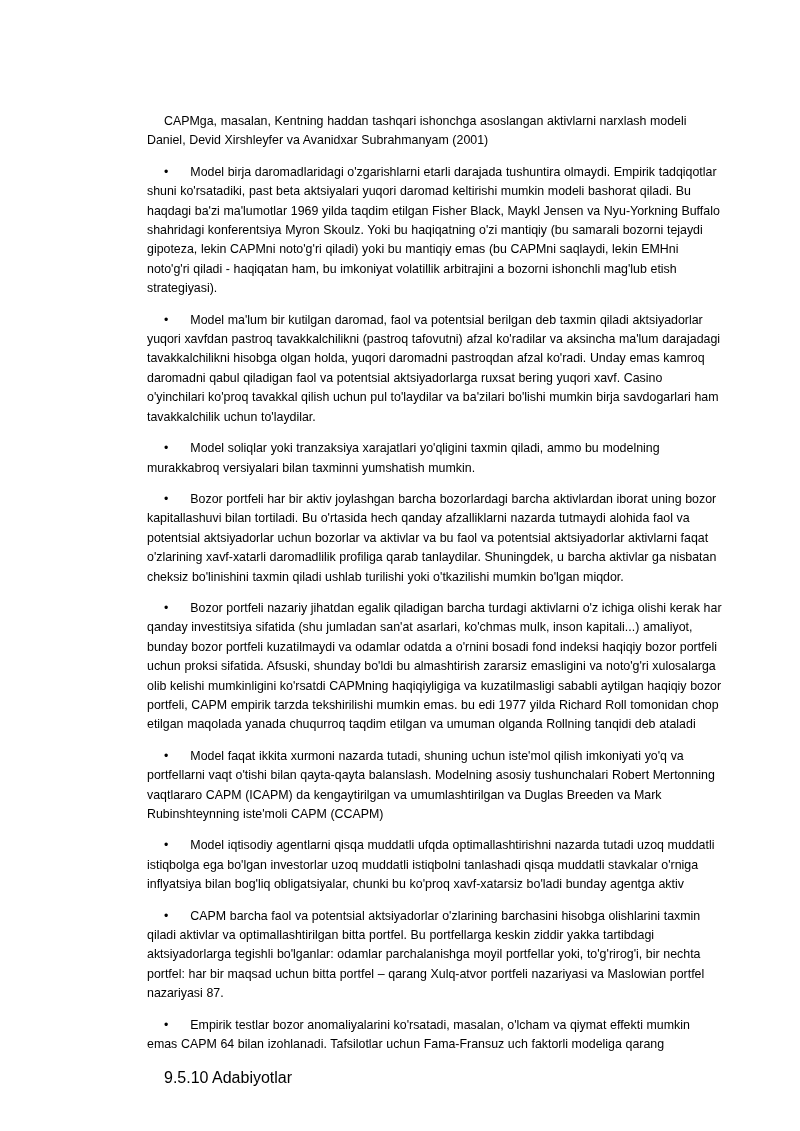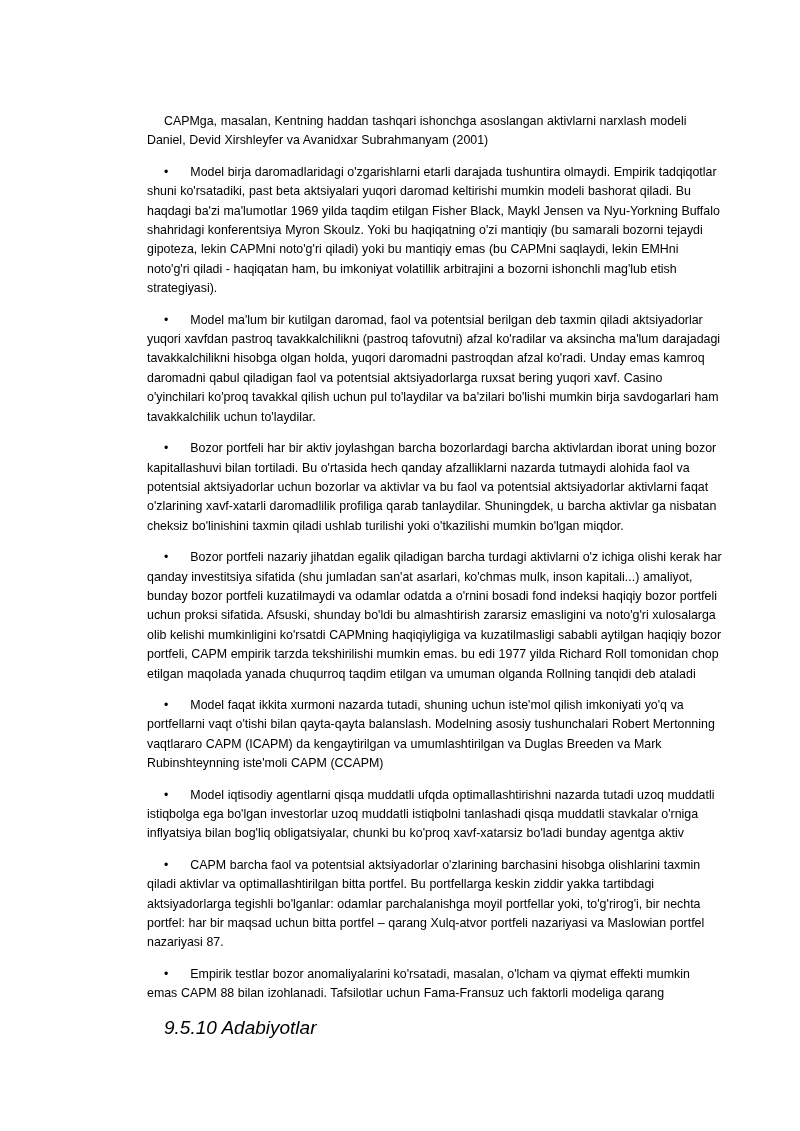--- a/index.html
+++ b/index.html
@@ -23,47 +23,47 @@
     line-height: 19.4px;
     margin: 0 0 12px 0;
     text-align: left;
     word-spacing: 0.2px;
   }
   .bullet-char {
     display: inline;
     margin-right: 5px;
   }
   .section-heading {
-    font-size: 19px;
+    font-size: 16px;
     font-weight: 400;
     line-height: 24px;
     margin-top: 8px;
     color: #000000;
-    font-style: italic;
   }
 </style>
 </head>
 <body>
 
 <div class="page">
 
   <p class="para"><span>CAPMga, masalan, Kentning haddan tashqari ishonchga asoslangan aktivlarni narxlash modeli Daniel, Devid Xirshleyfer va Avanidxar Subrahmanyam (2001)</span></p>
 
   <p class="para"><span class="bullet-char">•</span><span>Model birja daromadlaridagi o'zgarishlarni etarli darajada tushuntira olmaydi. Empirik tadqiqotlar shuni ko'rsatadiki, past beta aktsiyalari yuqori daromad keltirishi mumkin modeli bashorat qiladi. Bu haqdagi ba'zi ma'lumotlar 1969 yilda taqdim etilgan Fisher Black, Maykl Jensen va Nyu-Yorkning Buffalo shahridagi konferentsiya Myron Skoulz. Yoki bu haqiqatning o'zi mantiqiy (bu samarali bozorni tejaydi gipoteza, lekin CAPMni noto'g'ri qiladi) yoki bu mantiqiy emas (bu CAPMni saqlaydi, lekin EMHni noto'g'ri qiladi - haqiqatan ham, bu imkoniyat volatillik arbitrajini a bozorni ishonchli mag'lub etish strategiyasi).</span></p>
 
   <p class="para"><span class="bullet-char">•</span><span>Model ma'lum bir kutilgan daromad, faol va potentsial berilgan deb taxmin qiladi aktsiyadorlar yuqori xavfdan pastroq tavakkalchilikni (pastroq tafovutni) afzal ko'radilar va aksincha ma'lum darajadagi tavakkalchilikni hisobga olgan holda, yuqori daromadni pastroqdan afzal ko'radi. Unday emas kamroq daromadni qabul qiladigan faol va potentsial aktsiyadorlarga ruxsat bering yuqori xavf. Casino o'yinchilari ko'proq tavakkal qilish uchun pul to'laydilar va ba'zilari bo'lishi mumkin birja savdogarlari ham tavakkalchilik uchun to'laydilar.</span></p>
 
+  <p class="para"><span class="bullet-char">•</span><span>Model soliqlar yoki tranzaksiya xarajatlari yo'qligini taxmin qiladi, ammo bu modelning murakkabroq versiyalari bilan taxminni yumshatish mumkin.</span></p>
 
   <p class="para"><span class="bullet-char">•</span><span>Bozor portfeli har bir aktiv joylashgan barcha bozorlardagi barcha aktivlardan iborat uning bozor kapitallashuvi bilan tortiladi. Bu o'rtasida hech qanday afzalliklarni nazarda tutmaydi alohida faol va potentsial aktsiyadorlar uchun bozorlar va aktivlar va bu faol va potentsial aktsiyadorlar aktivlarni faqat o'zlarining xavf-xatarli daromadlilik profiliga qarab tanlaydilar. Shuningdek, u barcha aktivlar ga nisbatan cheksiz bo'linishini taxmin qiladi ushlab turilishi yoki o'tkazilishi mumkin bo'lgan miqdor.</span></p>
 
   <p class="para"><span class="bullet-char">•</span><span>Bozor portfeli nazariy jihatdan egalik qiladigan barcha turdagi aktivlarni o'z ichiga olishi kerak har qanday investitsiya sifatida (shu jumladan san'at asarlari, ko'chmas mulk, inson kapitali...) amaliyot, bunday bozor portfeli kuzatilmaydi va odamlar odatda a o'rnini bosadi fond indeksi haqiqiy bozor portfeli uchun proksi sifatida. Afsuski, shunday bo'ldi bu almashtirish zararsiz emasligini va noto'g'ri xulosalarga olib kelishi mumkinligini ko'rsatdi CAPMning haqiqiyligiga va kuzatilmasligi sababli aytilgan haqiqiy bozor portfeli, CAPM empirik tarzda tekshirilishi mumkin emas. bu edi 1977 yilda Richard Roll tomonidan chop etilgan maqolada yanada chuqurroq taqdim etilgan va umuman olganda Rollning tanqidi deb ataladi</span></p>
 
   <p class="para"><span class="bullet-char">•</span><span>Model faqat ikkita xurmoni nazarda tutadi, shuning uchun iste'mol qilish imkoniyati yo'q va portfellarni vaqt o'tishi bilan qayta-qayta balanslash. Modelning asosiy tushunchalari Robert Mertonning vaqtlararo CAPM (ICAPM) da kengaytirilgan va umumlashtirilgan va Duglas Breeden va Mark Rubinshteynning iste'moli CAPM (CCAPM)</span></p>
 
   <p class="para"><span class="bullet-char">•</span><span>Model iqtisodiy agentlarni qisqa muddatli ufqda optimallashtirishni nazarda tutadi uzoq muddatli istiqbolga ega bo'lgan investorlar uzoq muddatli istiqbolni tanlashadi qisqa muddatli stavkalar o'rniga inflyatsiya bilan bog'liq obligatsiyalar, chunki bu ko'proq xavf-xatarsiz bo'ladi bunday agentga aktiv</span></p>
 
   <p class="para"><span class="bullet-char">•</span><span>CAPM barcha faol va potentsial aktsiyadorlar o'zlarining barchasini hisobga olishlarini taxmin qiladi aktivlar va optimallashtirilgan bitta portfel. Bu portfellarga keskin ziddir yakka tartibdagi aktsiyadorlarga tegishli bo'lganlar: odamlar parchalanishga moyil portfellar yoki, to'g'rirog'i, bir nechta portfel: har bir maqsad uchun bitta portfel – qarang Xulq-atvor portfeli nazariyasi va Maslowian portfel nazariyasi 87.</span></p>
 
-  <p class="para"><span class="bullet-char">•</span><span>Empirik testlar bozor anomaliyalarini ko'rsatadi, masalan, o'lcham va qiymat effekti mumkin emas CAPM 88 bilan izohlanadi. Tafsilotlar uchun Fama-Fransuz uch faktorli modeliga qarang</span></p>
+  <p class="para"><span class="bullet-char">•</span><span>Empirik testlar bozor anomaliyalarini ko'rsatadi, masalan, o'lcham va qiymat effekti mumkin emas CAPM 64 bilan izohlanadi. Tafsilotlar uchun Fama-Fransuz uch faktorli modeliga qarang</span></p>
 
   <h1 class="section-heading">9.5.10 Adabiyotlar</h1>
 
 </div>
 
 </body></html>

